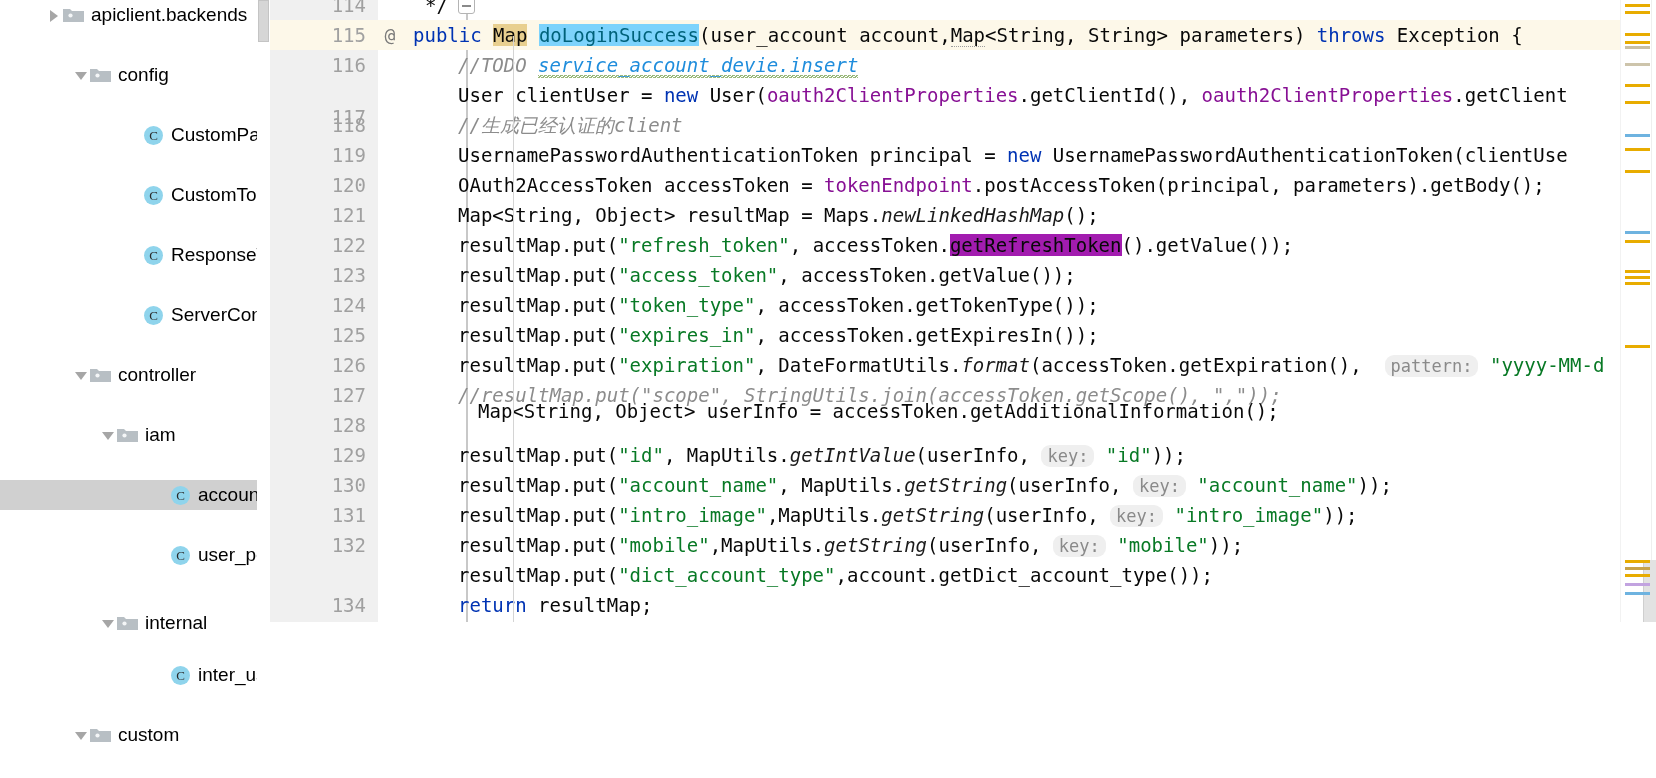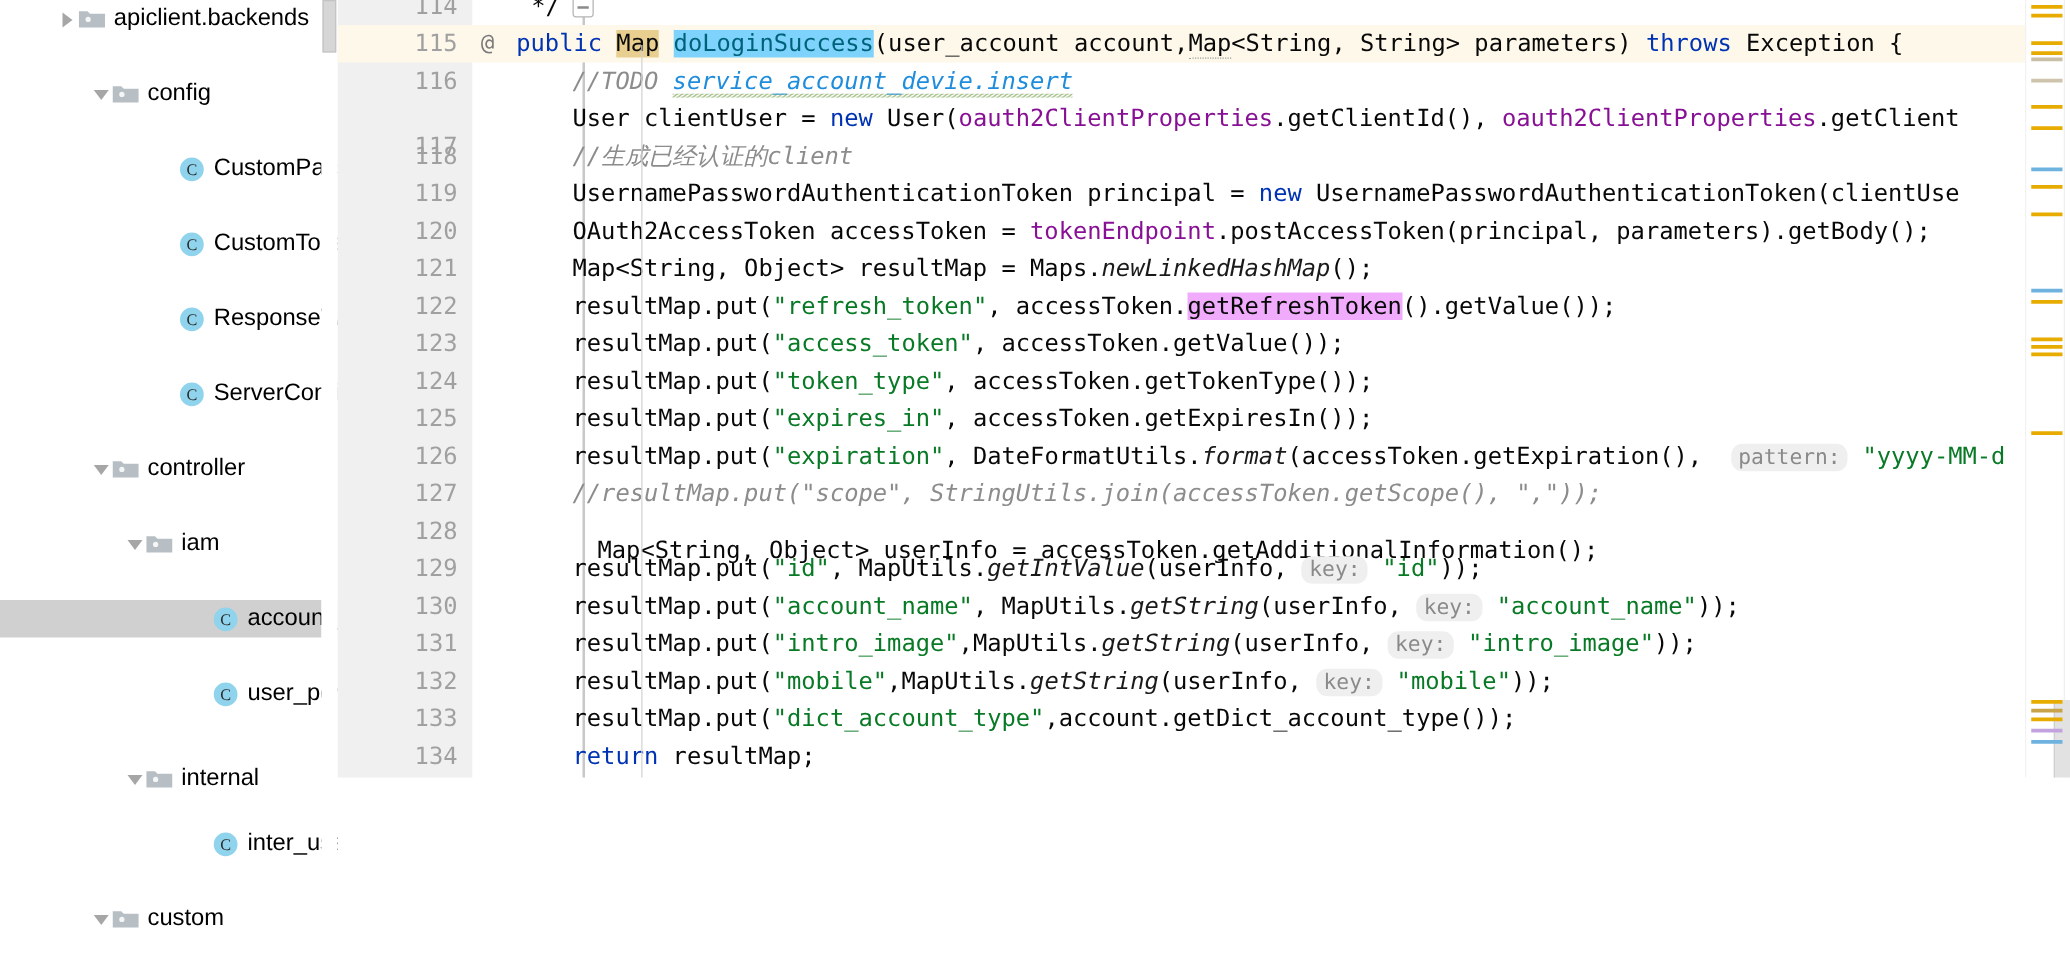--- a/index.html
+++ b/index.html
@@ -208,21 +208,21 @@
     background-position: left bottom;
     background-size: 4px 3px;
     padding-bottom: 2px;
     margin-top: 17px;
   }
   .field { color: #871094; }
   .mstat { color: #1a1a1a; font-style: italic; }
   .mref-hl { color: #00627a; background: #7dd3fc; }
   .dotted { border-bottom: 1px dotted #9e9e9e; }
   .hl-ident { background: #e8cf8f; color: #080808; }
-  .hl-search { background: #f0abfc; color: #080808; }
+  .hl-search { background: #a21caf; color: #080808; }
   .hint {
     background: #efefef;
     color: #8a8a8a;
     border-radius: 9px;
     padding: 1px 6px;
     font-size: 17px;
   }
 
   
   #stripe {
@@ -396,41 +396,40 @@
         <div class="line" style="top: 260px;"><span class="lnum">123</span></div>
         <div class="line" style="top: 290px;"><span class="lnum">124</span></div>
         <div class="line" style="top: 320px;"><span class="lnum">125</span></div>
         <div class="line" style="top: 350px;"><span class="lnum">126</span></div>
         <div class="line" style="top: 380px;"><span class="lnum">127</span></div>
         <div class="line" style="top: 410px;"><span class="lnum">128</span></div>
         <div class="line" style="top: 440px;"><span class="lnum">129</span></div>
         <div class="line" style="top: 470px;"><span class="lnum">130</span></div>
         <div class="line" style="top: 500px;"><span class="lnum">131</span></div>
         <div class="line" style="top: 530px;"><span class="lnum">132</span></div>
-        <div class="line" style="top: 560px;"><span class="lnum">133</span></div>
         <div class="line" style="top: 590px;"><span class="lnum">134</span></div>
         <div class="line" style="top: 620px;"><span class="lnum">135</span></div>
         <div class="line" style="top: 650px;"><span class="lnum">136</span></div>
         <div class="line" style="top: 680px;"><span class="lnum">137</span></div>
         <div class="line" style="top: 710px;"><span class="lnum">138</span></div>
         <div class="ctext" style="top: -10px; left: 155px;">*/</div>
         <div class="ctext" style="top: 20px; left: 143px;"><span class="kw">public</span> <span class="hl-ident">Map</span> <span class="mref-hl">doLoginSuccess</span>(user_account account,<span class="dotted">Map</span>&lt;String, String&gt; parameters) <span class="kw">throws</span> Exception {</div>
         <div class="ctext" style="top: 50px; left: 188px;"><span class="todo-kw">//TODO</span> <span class="todo-tx squig">service_account_devie.insert</span></div>
         <div class="ctext" style="top: 80px; left: 188px;">User clientUser = <span class="kw">new</span> User(<span class="field">oauth2ClientProperties</span>.getClientId(), <span class="field">oauth2ClientProperties</span>.getClient</div>
         <div class="ctext" style="top: 110px; left: 188px;"><span class="cmt">//生成已经认证的client</span></div>
         <div class="ctext" style="top: 140px; left: 188px;">UsernamePasswordAuthenticationToken principal = <span class="kw">new</span> UsernamePasswordAuthenticationToken(clientUse</div>
         <div class="ctext" style="top: 170px; left: 188px;">OAuth2AccessToken accessToken = <span class="field">tokenEndpoint</span>.postAccessToken(principal, parameters).getBody();</div>
         <div class="ctext" style="top: 200px; left: 188px;">Map&lt;String, Object&gt; resultMap = Maps.<span class="mstat">newLinkedHashMap</span>();</div>
         <div class="ctext" style="top: 230px; left: 188px;">resultMap.put(<span class="str">"refresh_token"</span>, accessToken.<span class="hl-search">getRefreshToken</span>().getValue());</div>
         <div class="ctext" style="top: 260px; left: 188px;">resultMap.put(<span class="str">"access_token"</span>, accessToken.getValue());</div>
         <div class="ctext" style="top: 290px; left: 188px;">resultMap.put(<span class="str">"token_type"</span>, accessToken.getTokenType());</div>
         <div class="ctext" style="top: 320px; left: 188px;">resultMap.put(<span class="str">"expires_in"</span>, accessToken.getExpiresIn());</div>
         <div class="ctext" style="top: 350px; left: 188px;">resultMap.put(<span class="str">"expiration"</span>, DateFormatUtils.<span class="mstat">format</span>(accessToken.getExpiration(),  <span class="hint">pattern:</span> <span class="str">"yyyy-MM-d</span></div>
         <div class="ctext" style="top: 380px; left: 188px;"><span class="cmt">//resultMap.put("scope", StringUtils.join(accessToken.getScope(), ","));</span></div>
-        <div class="ctext" style="top: 425px; left: 188px; padding-left: 20px;">Map&lt;String, Object&gt; userInfo = accessToken.getAdditionalInformation();</div>
+        <div class="ctext" style="top: 396px; left: 188px; padding-left: 20px;">Map&lt;String, Object&gt; userInfo = accessToken.getAdditionalInformation();</div>
         <div class="ctext" style="top: 440px; left: 188px;">resultMap.put(<span class="str">"id"</span>, MapUtils.<span class="mstat">getIntValue</span>(userInfo, <span class="hint">key:</span> <span class="str">"id"</span>));</div>
         <div class="ctext" style="top: 470px; left: 188px;">resultMap.put(<span class="str">"account_name"</span>, MapUtils.<span class="mstat">getString</span>(userInfo, <span class="hint">key:</span> <span class="str">"account_name"</span>));</div>
         <div class="ctext" style="top: 500px; left: 188px;">resultMap.put(<span class="str">"intro_image"</span>,MapUtils.<span class="mstat">getString</span>(userInfo, <span class="hint">key:</span> <span class="str">"intro_image"</span>));</div>
         <div class="ctext" style="top: 530px; left: 188px;">resultMap.put(<span class="str">"mobile"</span>,MapUtils.<span class="mstat">getString</span>(userInfo, <span class="hint">key:</span> <span class="str">"mobile"</span>));</div>
         <div class="ctext" style="top: 560px; left: 188px;">resultMap.put(<span class="str">"dict_account_type"</span>,account.getDict_account_type());</div>
         <div class="ctext" style="top: 590px; left: 188px;"><span class="kw">return</span> resultMap;</div>
         <div class="ctext" style="top: 620px; left: 143px;">}</div>
         <div class="ctext" style="top: 650px; left: 143px;"></div>
         <div class="ctext" style="top: 680px; left: 100px;">}</div>
         <div class="ctext" style="top: 710px; left: 100px;"></div>

